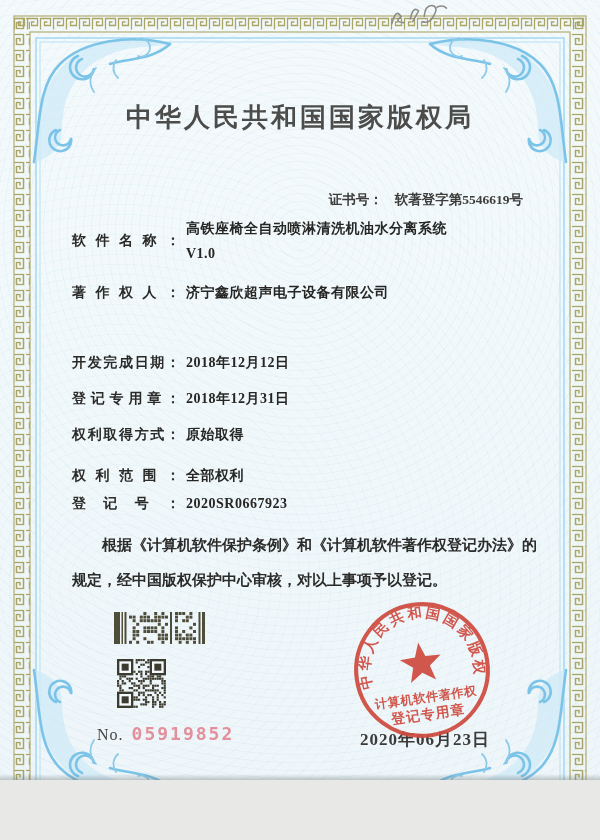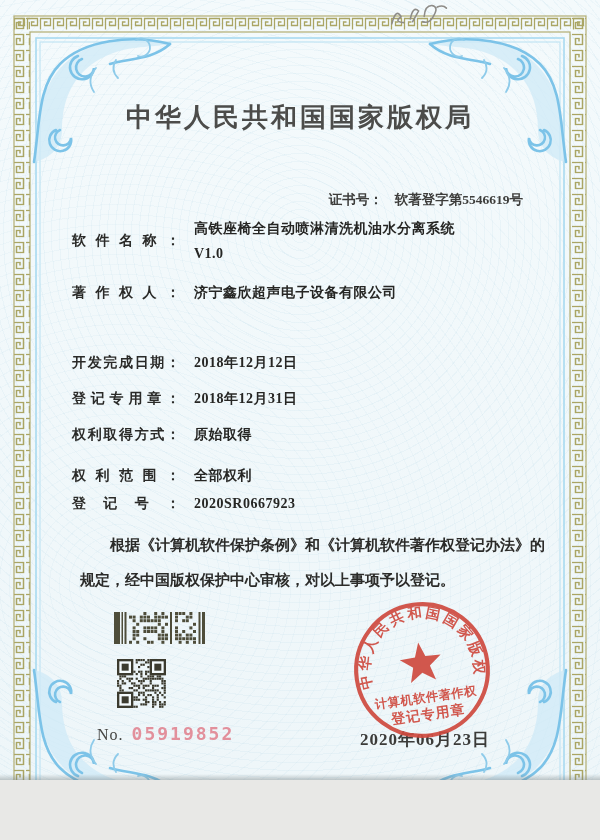--- a/index.html
+++ b/index.html
@@ -21,23 +21,23 @@
   .authority{position:absolute; top:100px; left:0; width:100%; text-align:center;
     font-size:26px; font-weight:700; letter-spacing:3px; color:#4c4c4a;}
   .cert-title{position:absolute; top:141px; left:0; width:100%; text-align:center;
     font-size:31px; font-weight:700; letter-spacing:3px; color:#434341;}
   .certno{position:absolute; top:191px; right:77px; font-size:13.5px; font-weight:700; color:#3d3d3b;text-align:center;}
   .certno-val{margin-left:12px;}
   .row{position:absolute; left:72px; display:flex; align-items:center;
     font-size:14px; color:#262624;}
   .lbl{display:inline-block; width:108px; font-weight:700; color:#2a2a28;
     text-align:justify; text-align-last:justify; flex:none;}
-  .val{margin-left:14px; font-weight:600; letter-spacing:0.5px;}
+  .val{margin-left:6px; font-weight:600; letter-spacing:0.5px;}
   .val-multi span{display:block; line-height:25px;}
-  .statement{position:absolute; left:80px; top:528px; width:470px;
+  .statement{position:absolute; left:72px; top:528px; width:470px;
     font-size:15px; font-weight:600; color:#2b2b29; line-height:35px;}
   .st-indent{text-indent:2em;}
   .barcode{position:absolute; left:114px; top:612px;}
   .qrcode{position:absolute; left:117px; top:659px;}
   .serial{position:absolute; left:97px; top:723px; font-size:16px; color:#454543;}
   .serial-lbl{letter-spacing:1px; margin-right:8px;}
   .serial-num{font-family:"DejaVu Sans Mono",monospace; font-weight:700;
     font-size:18px; letter-spacing:2px; color:#e2909c;}
   .issue-date{position:absolute; left:360px; top:728px; font-size:17px; font-weight:700;
     letter-spacing:1px; color:#3b3b39; z-index:1;}

